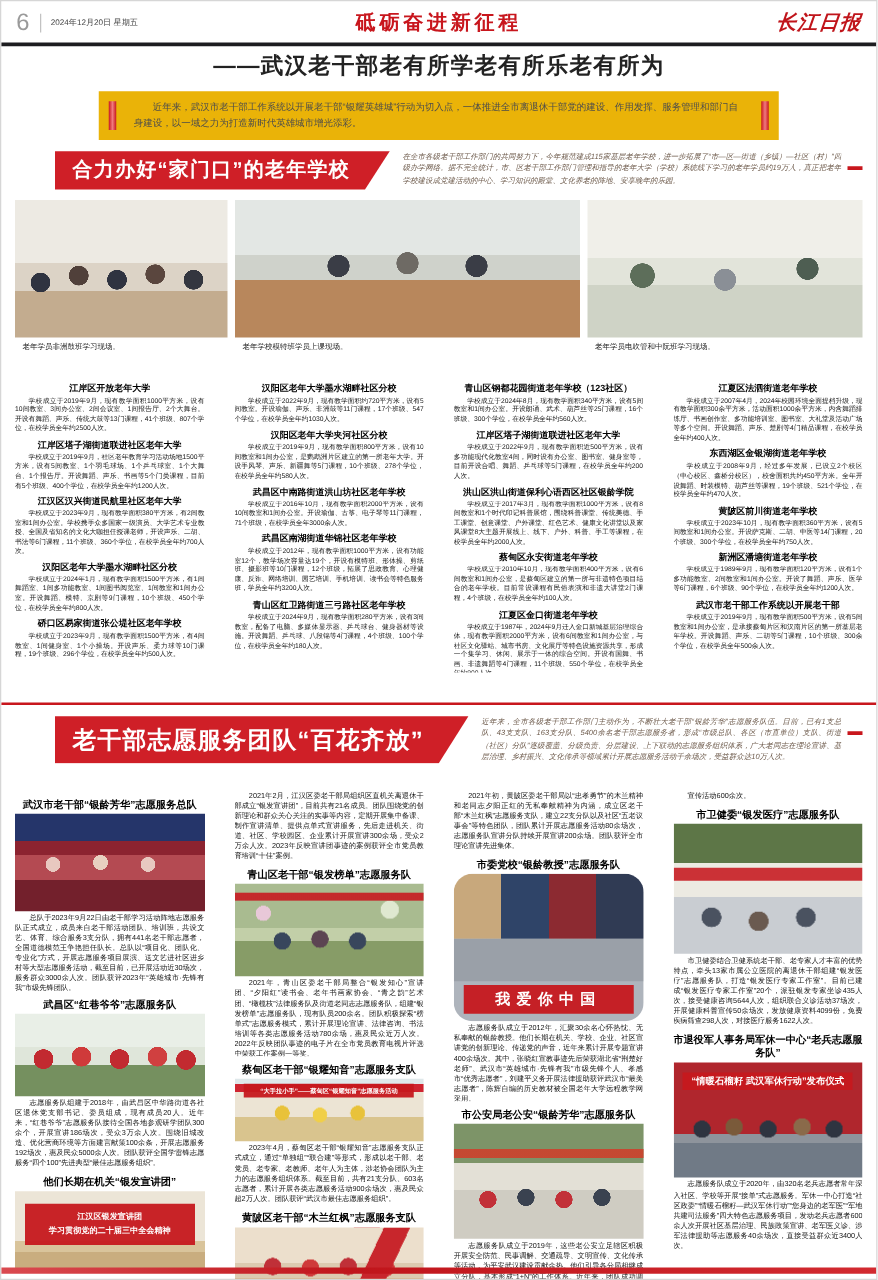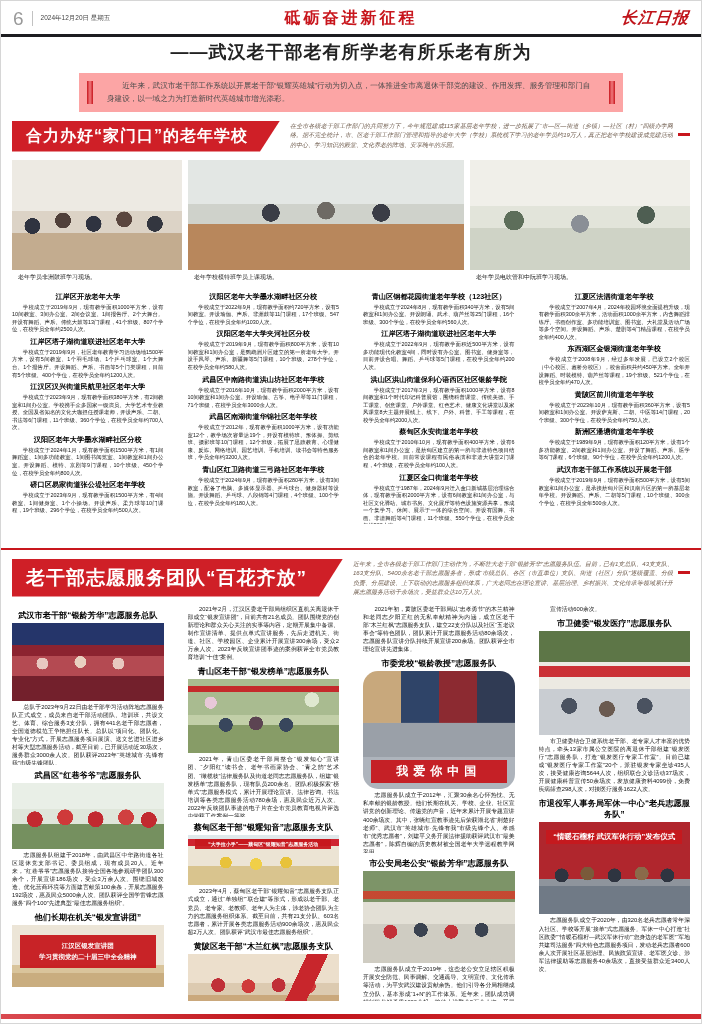--- a/index.html
+++ b/index.html
@@ -13,28 +13,28 @@
   .date{font-size:6.5px;color:#444;}
   .hdr-banner{position:absolute;left:50%;transform:translateX(-50%);
         color:#c8161d;font-weight:800;font-size:16px;letter-spacing:3px;}
   .masthead{margin-left:auto;color:#c0151b;font-weight:900;font-size:16px;
         font-family:"Liberation Serif",serif;font-style:italic;letter-spacing:1px;transform:skewX(-6deg);}
   .headrule{height:3px;background:#1d1d20;margin-top:3px;}
   
   h1.title{margin:9px 0 0;text-align:center;font-size:35px;font-weight:900;
         letter-spacing:4px;color:#000;}
   .subtitle{text-align:center;font-size:18px;font-weight:600;color:#222;margin-top:3px;letter-spacing:1px;}
-  .intro{position:relative;margin:9px 78px 0;background:#fca5a5;padding:6px 28px;}
+  .intro{position:relative;margin:9px 78px 0;background:#eab308;padding:6px 28px;}
   .intro p{margin:0;font-size:7.6px;line-height:1.75;color:#4c4c4c;text-indent:2em;}
   .ibar{position:absolute;top:8px;bottom:8px;width:6px;
         background:linear-gradient(90deg,#c8161d,#f07a7d 50%,#c8161d);}
   .ibar.l{left:8px}.ibar.r{right:8px}
   
   .sec{padding:0 11px;}
-  .sec-head{display:flex;align-items:flex-start;margin-top:9px;}
+  .sec-head{display:flex;align-items:flex-start;margin-top:9px;margin-left:32px;}
   .ribbon{background:#cf1f27;color:#fff;font-weight:700;white-space:nowrap;flex:0 0 auto;}
   .r1{font-size:16px;padding:5px 32px 5px 14px;letter-spacing:1px;
       clip-path:polygon(0 0,100% 0,calc(100% - 20px) 100%,0 100%);}
   .r2{font-size:19px;padding:6px 36px 6px 14px;letter-spacing:1px;
       clip-path:polygon(0 0,100% 0,calc(100% - 24px) 100%,0 100%);}
   .lead{flex:1;margin:1px 5px 0 10px;font-size:6px;line-height:1.6;color:#6d5a4b;
         font-style:italic;text-align:justify;overflow:hidden;}
   .lead.l1{height:30px}.lead.l2{height:38px}
   .dash{width:12px;height:3px;background:#c8161d;margin-top:12px;flex:0 0 auto;}
   
@@ -60,21 +60,21 @@
   .k-redvests{height:66px;background:radial-gradient(circle 8px at 15% 55%,#c22a30 97%,transparent),radial-gradient(circle 8px at 35% 52%,#cf3a3a 97%,transparent),radial-gradient(circle 8px at 55% 55%,#c22a30 97%,transparent),radial-gradient(circle 8px at 75% 52%,#d04040 97%,transparent),radial-gradient(circle 8px at 90% 56%,#c22a30 97%,transparent),linear-gradient(180deg,#e9efe7 0 40%,#dfe6da 40% 62%,#75905f 62% 100%);}
   .k-meeting{height:62px;background:linear-gradient(180deg,#ece5d7 0 64%,#d9c49b 64% 78%,#c9ad7f 78% 100%);}
   .k-park{height:74px;background:linear-gradient(180deg,transparent 0 10%,rgba(199,29,35,.92) 10% 18%,transparent 18%),radial-gradient(circle 10px at 15% 32%,#e8c8d8 60%,transparent 62%),radial-gradient(circle 12px at 82% 28%,#dfe8d0 60%,transparent 62%),radial-gradient(circle 7px at 25% 62%,#38465c 97%,transparent),radial-gradient(circle 7px at 45% 60%,#5c4452 97%,transparent),radial-gradient(circle 7px at 65% 62%,#38465c 97%,transparent),linear-gradient(180deg,#a9bb90 0 48%,#c2cfa8 48% 62%,#879c67 62% 100%);}
   .k-kids{height:50px;background:radial-gradient(circle 6px at 25% 55%,#e8c23a 97%,transparent),radial-gradient(circle 6px at 45% 58%,#f0cf48 97%,transparent),radial-gradient(circle 6px at 65% 55%,#e8c23a 97%,transparent),linear-gradient(180deg,#dfe8ea 0 8%,#cf2430 8% 22%,#ece4d4 22% 62%,#d9c48e 62% 100%);}
   .k-flags{height:52px;background:linear-gradient(115deg,transparent 0 68%,#c8262c 68% 80%,transparent 80%),radial-gradient(circle 7px at 20% 60%,#c03038 97%,transparent),radial-gradient(circle 7px at 40% 62%,#cf3a3a 97%,transparent),radial-gradient(circle 7px at 60% 60%,#c03038 97%,transparent),radial-gradient(circle 7px at 80% 62%,#cf3a3a 97%,transparent),linear-gradient(180deg,#ecdfcc 0 55%,#dccab0 55% 78%,#caa87c 78% 100%);}
   .k-collage{height:118px;background:linear-gradient(90deg,#c8a87c 0 25%,#2f4468 25% 50%,#8c2a31 50% 75%,#303b54 75% 100%) 0 0/100% 44% no-repeat,linear-gradient(180deg,#9aa0a8 0 100%) 0 52px/100% 34px no-repeat,#aeb4bc;border-radius:15px;}
   .k-police{height:92px;background:radial-gradient(circle 7px at 18% 66%,#c23038 97%,transparent),radial-gradient(circle 7px at 38% 64%,#3a4250 97%,transparent),radial-gradient(circle 7px at 58% 66%,#c23038 97%,transparent),radial-gradient(circle 7px at 78% 64%,#3a4250 97%,transparent),linear-gradient(180deg,transparent 0 22%,rgba(210,60,40,.85) 22% 30%,transparent 30%),linear-gradient(180deg,#7d9468 0 34%,#e3e0d6 34% 58%,#cfccc2 58% 100%);}
   .k-tents{height:104px;background:linear-gradient(180deg,transparent 0 34%,rgba(199,29,35,.9) 34% 44%,transparent 44%),radial-gradient(circle 8px at 20% 72%,#4a5260 97%,transparent),radial-gradient(circle 8px at 45% 75%,#6a5a50 97%,transparent),radial-gradient(circle 8px at 70% 72%,#4a5260 97%,transparent),linear-gradient(180deg,#5d7647 0 30%,#eceae2 30% 56%,#c9cdd2 56% 100%);}
   .k-ceremony{height:92px;background:radial-gradient(circle 7px at 15% 58%,#2e3440 97%,transparent),radial-gradient(circle 7px at 32% 56%,#7a5a3a 97%,transparent),radial-gradient(circle 7px at 50% 58%,#2e3440 97%,transparent),radial-gradient(circle 7px at 68% 56%,#8a6a4a 97%,transparent),radial-gradient(circle 7px at 85% 58%,#2e3440 97%,transparent),linear-gradient(180deg,#b0262d 0 62%,#8e949c 62% 70%,#707a86 70% 100%);}
   
-  .cols{display:flex;gap:24px;margin-top:7px;}
+  .cols{display:flex;gap:24px;margin-top:21px;}
   .cols .col{flex:1;overflow:hidden;}
   .cols.s1{height:252px;}
   .cols.s2{height:396px;}
   .s1 h4{font-size:7.2px;margin:3px 0 2px;text-align:center;color:#000;}
   .s1 p{font-size:5.4px;line-height:1.4;text-align:justify;text-indent:2em;margin:0;color:#141414;
         max-height:39px;overflow:hidden;}
   .s2 h4{font-size:8.2px;margin:5px 0 2px;text-align:center;color:#000;}
   .s2 p{font-size:5.8px;line-height:1.4;text-align:justify;text-indent:2em;margin:0 0 2px;color:#141414;
         max-height:62px;overflow:hidden;}
   .red-divider{height:2px;background:#c8161d;margin-top:7px;}

